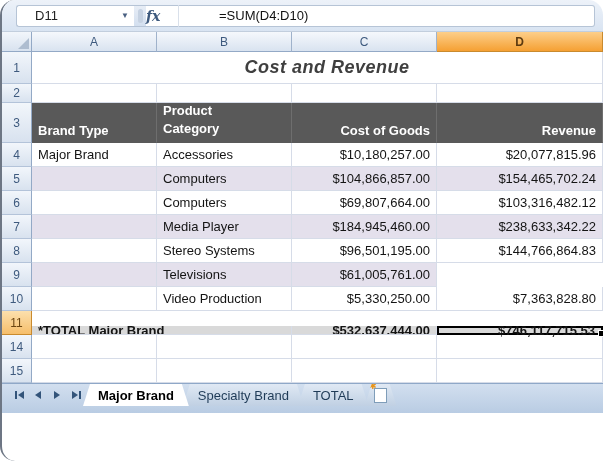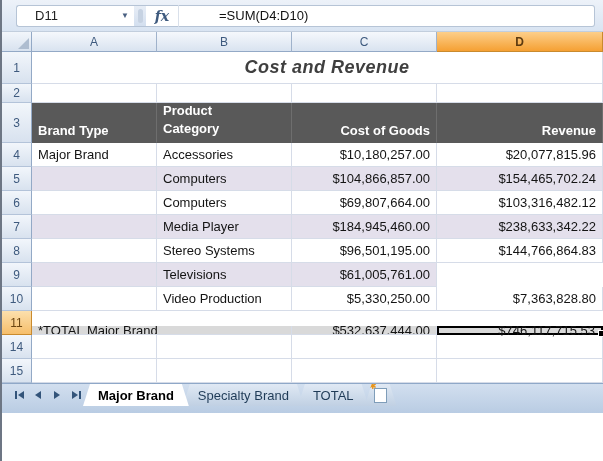--- a/index.html
+++ b/index.html
@@ -1,20 +1,20 @@
 <!DOCTYPE html>
 <html><head>
 <meta charset="utf-8">
 <style>
   html,body{margin:0;padding:0;background:#fff;}
   .app{
     width:603px;height:461px;box-sizing:border-box;
     border-left:2px solid #6d7684;
     font-family:"Liberation Sans",sans-serif;
-    background:#fff;overflow:hidden;
+    background:#fff;overflow:hidden;border-radius:15px;
   }
   
   .fbar{
     height:32px;box-sizing:border-box;display:flex;align-items:center;
     background:linear-gradient(180deg,#EDF2F9,#D9E4F2);
     border-bottom:1px solid #C2CEDD;padding:0 8px 0 14px;
   }
   .namebox{
     width:118px;height:22px;box-sizing:border-box;background:#fff;
     border:1px solid #B6C4D6;border-right:none;border-radius:3px 0 0 3px;
@@ -24,21 +24,21 @@
   .grip{
     width:12px;height:22px;box-sizing:border-box;
     border-top:1px solid #B6C4D6;border-bottom:1px solid #B6C4D6;
     background:linear-gradient(180deg,#E7EDF6,#D3DFEF);
     display:flex;align-items:center;justify-content:center;
   }
   .grip-pill{width:5px;height:14px;border-radius:3px;background:#C6D2E2;}
   .fxbtn{
     width:32px;height:22px;box-sizing:border-box;background:#fff;
     border-top:1px solid #B6C4D6;border-bottom:1px solid #B6C4D6;
-    display:flex;align-items:center;justify-content:center;
+    display:flex;align-items:center;justify-content:flex-start;
   }
   .fx-glyph{font-family:"DejaVu Serif",serif;font-style:italic;font-weight:bold;font-size:14px;color:#3E5A7E;}
   .finput{
     flex:1;height:22px;box-sizing:border-box;background:#fff;
     border:1px solid #B6C4D6;border-left:1px solid #D9E0EA;border-radius:0 3px 3px 0;
     display:flex;align-items:center;padding-left:40px;font-size:13px;color:#111;
   }
   
   .chrow{display:flex;height:20px;}
   .corner{
@@ -82,21 +82,21 @@
   .wm{width:571px}.wt{width:260px}
   .num{justify-content:flex-end;}
   .title{justify-content:center;font-weight:bold;font-style:italic;font-size:18px;color:#3F3F3F;letter-spacing:.5px;padding-left:26px;}
   .hd{
     background:#595959;color:#FFFFFF;font-weight:bold;
     border-right:1px solid #6E6E6E;border-bottom:1px solid #595959;
     align-items:flex-end;padding-bottom:4px;
   }
   .hd .wrap{display:block;width:74px;line-height:18px;white-space:normal;}
   .shaded{background:#E4E0EC;}
-  .tc{background:#D9D9D9;font-weight:normal;margin-top:15px;}
+  .tc{background:#D9D9D9;font-weight:bold;margin-top:15px;}
   .active{position:relative;border:2px solid #000 !important;overflow:visible;z-index:3;}
   .active::after{
     content:"";position:absolute;right:-4px;bottom:-4px;width:5px;height:5px;
     background:#000;border:1px solid #fff;z-index:4;
   }
   
   .tabbar{
     height:30px;box-sizing:border-box;display:flex;align-items:flex-start;
     background:linear-gradient(180deg,#D2DFEF,#B9CCE3);
     border-top:1px solid #8FA8C8;padding-left:4px;

